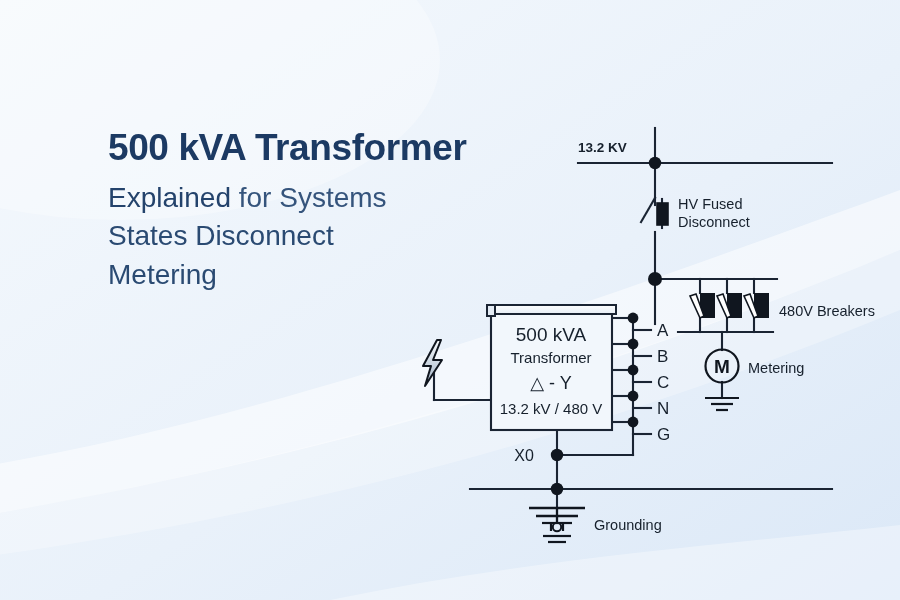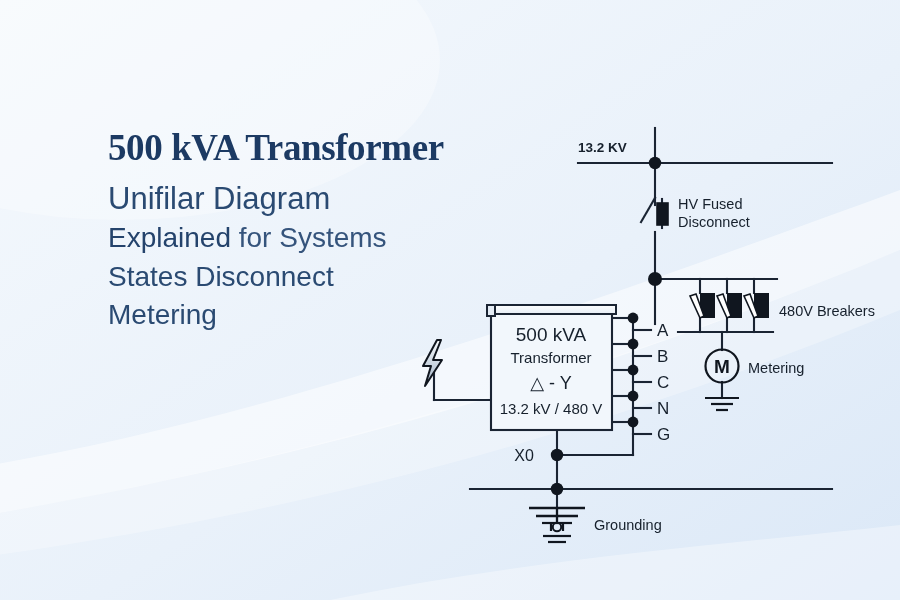--- a/index.html
+++ b/index.html
@@ -24,21 +24,20 @@
     width: 400px;
   }
   .headline {
     font-size: 37px;
     font-weight: bold;
     color: #1c3a63;
     letter-spacing: -0.4px;
     line-height: 1.18;
     margin: 0 0 9px 0;
     white-space: nowrap;
-    font-family: Liberation Serif, serif;
   }
   .subline {
     font-size: 31px;
     font-weight: normal;
     color: #2a4a72;
     line-height: 1.30;
     margin: 0;
   }
   .subline-small {
     font-size: 28px;
@@ -68,21 +67,20 @@
     <path d="M -40 470 C 220 430 520 330 900 190 L 900 250 C 540 400 250 470 -40 520 Z" fill="#ffffff" opacity="0.52"></path>
     <path d="M -40 520 C 250 470 560 390 900 250 L 900 310 C 560 450 260 520 -40 560 Z" fill="#ffffff" opacity="0.28"></path>
 
     <path d="M 330 600 C 520 560 720 545 900 525 L 900 600 Z" fill="#ffffff" opacity="0.35"></path>
 
     <ellipse cx="120" cy="60" rx="320" ry="160" fill="#ffffff" opacity="0.30"></ellipse>
   </svg>
 
   <div class="title-block">
     <h1 class="headline">500 kVA Transformer</h1>
-    <p class="subline">Unifilar Diagram</p>
     <p class="subline-small"><span class="sub-em">Explained</span><span class="sub-reg"> for Systems</span></p>
     <p class="subline-small">States Disconnect</p>
     <p class="subline-small">Metering</p>
   </div>
 
   <svg id="diagram" viewBox="0 0 900 600">
     <defs>
       <linearGradient id="boltGrad" x1="0" y1="0" x2="0" y2="1">
         <stop offset="0%" stop-color="#f7fafd"></stop>
         <stop offset="55%" stop-color="#c9d4e0"></stop>

